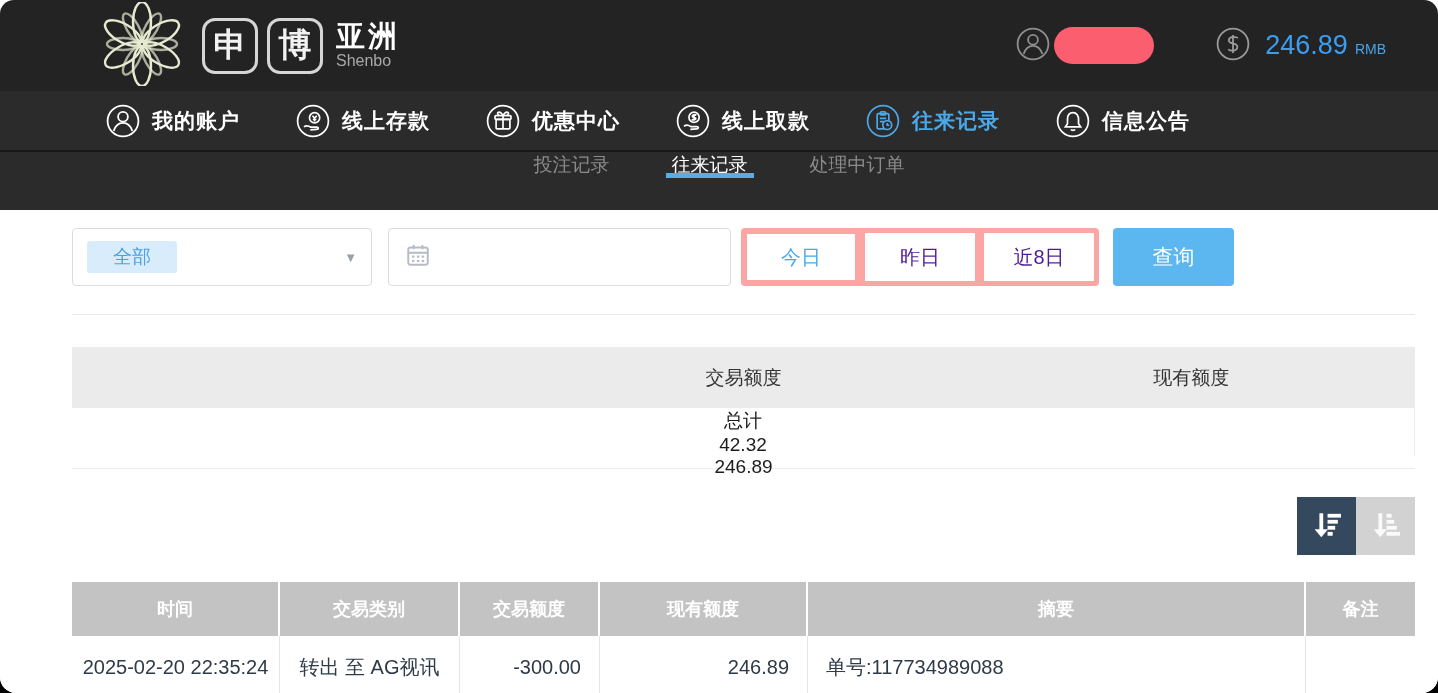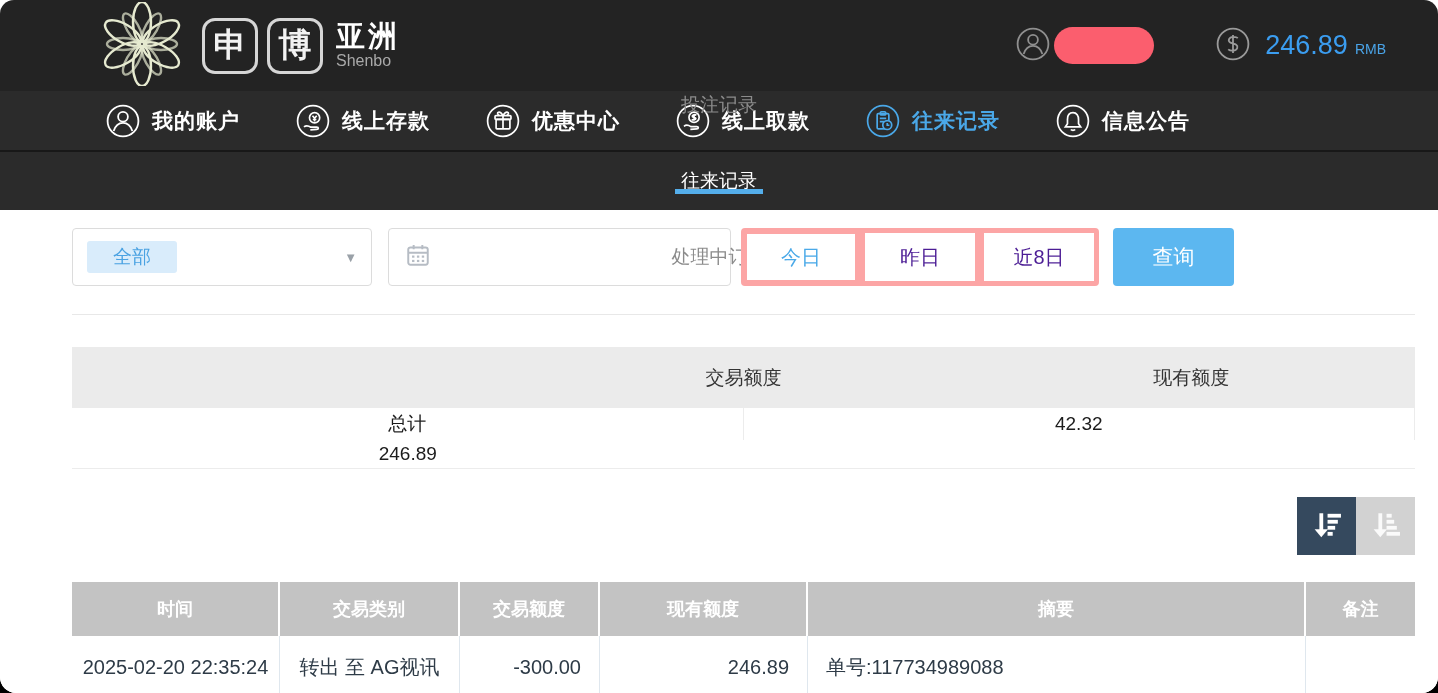--- a/index.html
+++ b/index.html
@@ -34,21 +34,21 @@
   
   .mainnav { height:61px; background:#2b2b2b; display:flex; align-items:center;
     padding-left:106px; gap:56px; border-bottom:2px solid #181818; }
   .nav-item { display:flex; align-items:center; gap:12px; color:#fff; cursor:pointer; }
   .nav-item .nav-label { font-size:21px; font-weight:600; letter-spacing:1px; }
   .nav-item.active { color:#4aa8e8; }
   .nav-icon { display:flex; }
 
   
   .subtabs { height:58px; background:#2b2b2b; display:flex; justify-content:center;
-    align-items:center; gap:50px;flex-direction:column; }
+    align-items:flex-start; gap:50px; }
   .subtab { display:flex; align-items:center; position:relative; color:#8b8b8b;
     font-size:19px; padding:0 6px; cursor:pointer; }
   .subtab.active { color:#ffffff; }
   .subtab.active::after { content:""; position:absolute; left:0; right:0; bottom:0;
     height:5px; background:#54aeeb; }
 
   
   .content { padding:18px 23px 0 72px; background:#fff; }
 
   .filter-row { display:flex; align-items:center; }
@@ -72,21 +72,21 @@
   .search-btn { width:121px; height:58px; margin-left:14px; background:#5cb7f0; border:none;
     border-radius:4px; color:#fff; font-size:21px; cursor:pointer; font-family:inherit; }
 
   .separator { border:none; border-top:1px solid #e8e8e8; margin-top:28px; }
 
   
   .summary-table { margin-top:32px; }
   .summary-head { display:grid; grid-template-columns:1fr 1fr 1fr; background:#ebebeb; height:61px; }
   .summary-head .cell { display:flex; align-items:center; justify-content:center;
     color:#333; font-size:19px; }
-  .summary-body { display:grid; grid-template-columns:1fr 1fr; height:61px;
+  .summary-body { display:grid; grid-template-columns:1fr; height:61px;
     border-bottom:1px solid #ececec; }
   .summary-body .cell { display:flex; align-items:center; justify-content:center;
     color:#1c1c1c; font-size:19px; border-right:1px solid #ececec; }
   .summary-body .cell:last-child { border-right:none; }
 
   
   .sort-row { margin-top:28px; display:flex; justify-content:flex-end; }
   .sort-btn { width:59px; height:58px; display:flex; align-items:center; justify-content:center;
     cursor:pointer; border:none; padding:0; }
   .sort-btn.active { background:#35495e; }

